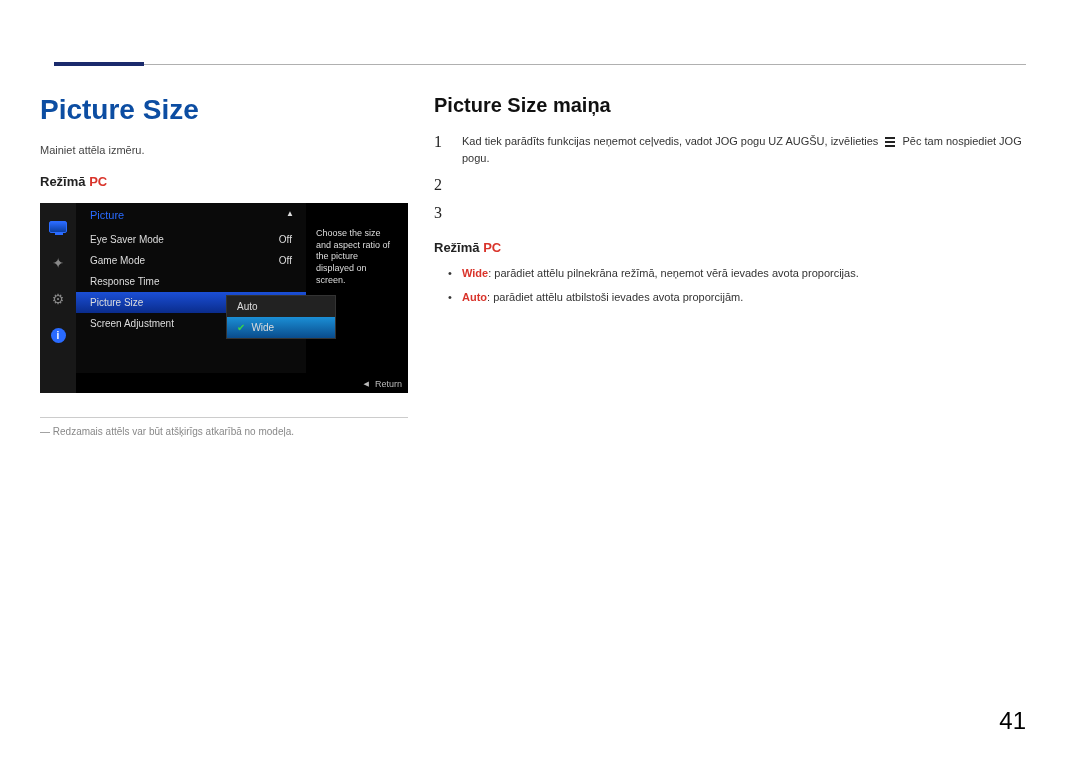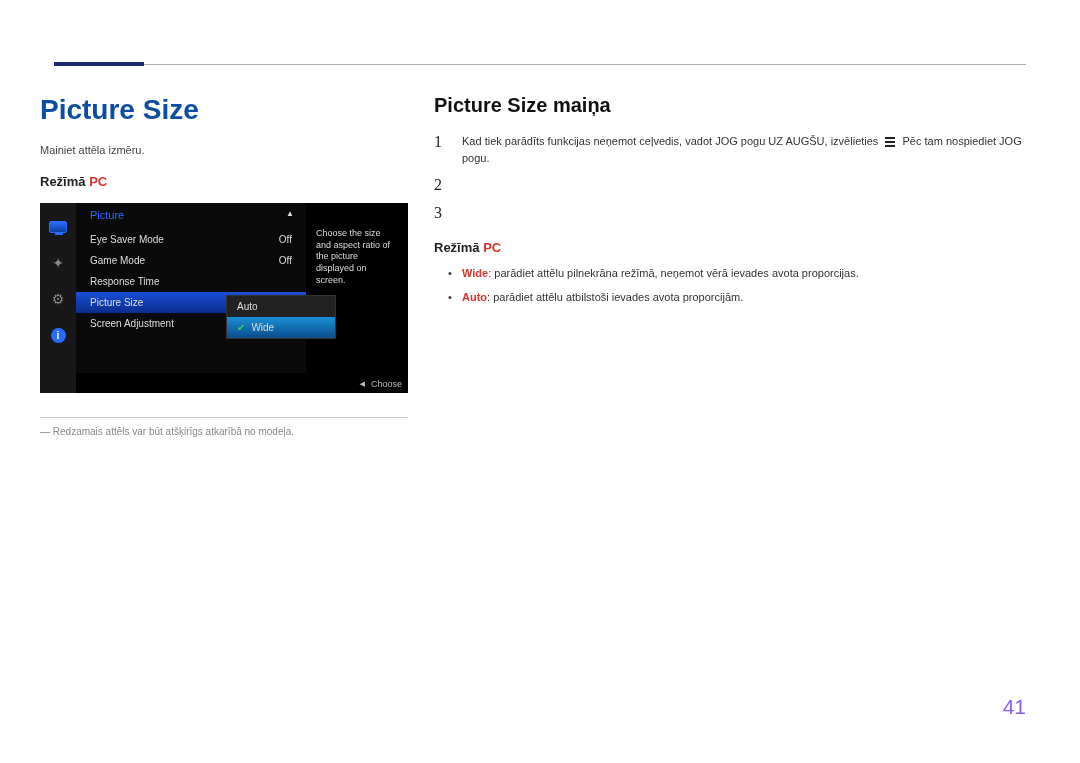--- a/index.html
+++ b/index.html
@@ -52,21 +52,21 @@
   .menu-icon span{position:absolute;left:2px;right:2px;height:2px;background:#222;}
   .menu-icon span:nth-child(1){top:0;}
   .menu-icon span:nth-child(2){top:4px;}
   .menu-icon span:nth-child(3){top:8px;}
   h3.mode-h2 { font-size: 13px; font-weight:700; color:#222; margin: 18px 0 10px 0; }
   h3.mode-h2 .pc { color:#d9342b; }
   ul.bul { list-style:none; padding-left: 28px; }
   ul.bul li { font-size:11px; line-height:1.6; color:#333; position:relative; margin-bottom:6px; }
   ul.bul li::before { content:"•"; position:absolute; left:-14px; color:#333; }
   ul.bul li .kw { color:#d9342b; font-weight:700; }
-  .page-num { position:absolute; right:54px; bottom:44px; font-size:21px; color:#8b5cf6; font-weight:300; }
+  .page-num { position:absolute; right:54px; bottom:28px; font-size:24px; color:#000000; font-weight:300; }
 </style>
 </head>
 <body>
 
 <div class="page">
   <div class="rule-line"></div>
   <div class="rule-accent"></div>
 
   <div class="cols">
     <div class="left">
@@ -120,21 +120,21 @@
             <span>Auto</span>
           </div>
           <div class="osd-srow sel">
             <span class="chk">✔</span>
             <span>Wide</span>
           </div>
         </div>
         <div class="osd-help">Choose the size and aspect ratio of the picture displayed on screen.</div>
         <div class="osd-footer">
           <span class="tri">◀</span>
-          <span>Choose</span>
+          <span>Return</span>
         </div>
       </div>
 
       <hr class="hr-thin">
       <p class="footnote">
         <span class="dash">―</span>
         <span>Redzamais attēls var būt atšķirīgs atkarībā no modeļa.</span>
       </p>
     </div>
 

